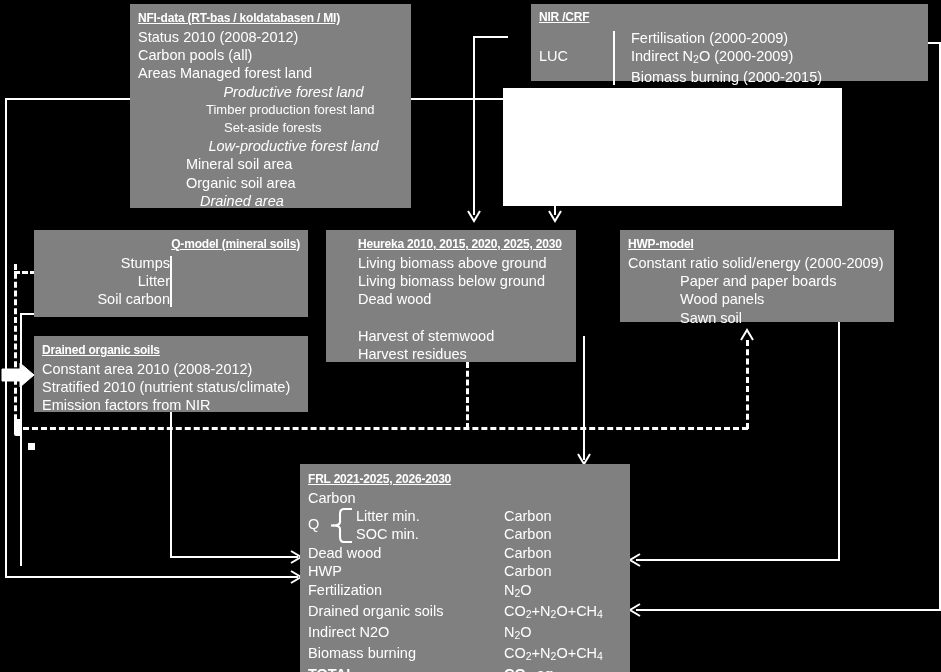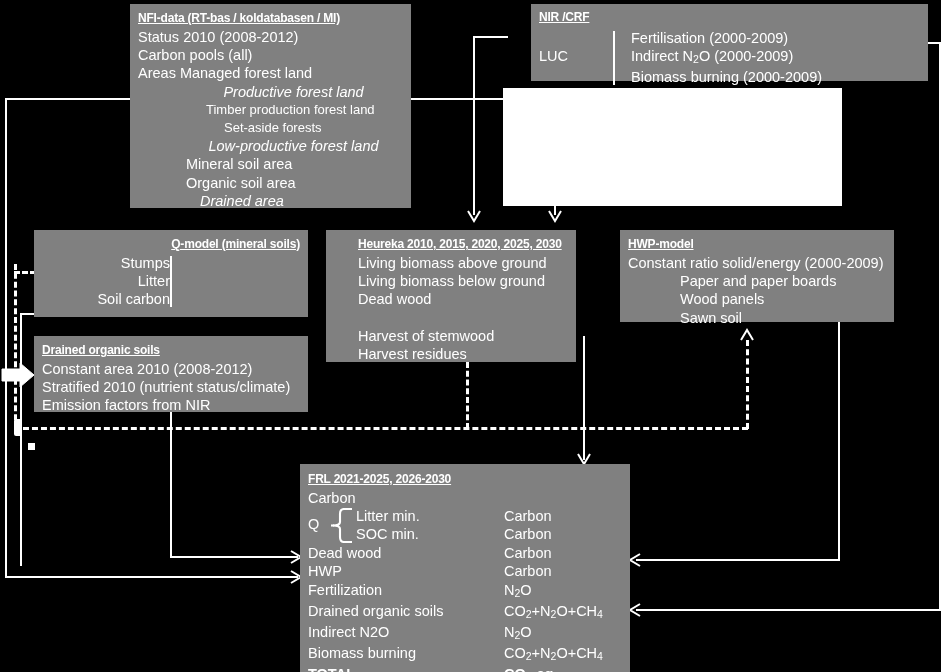--- a/index.html
+++ b/index.html
@@ -168,21 +168,21 @@
   </div>
 
   <div class="box" style="left:503px;top:4px;width:397px;height:77px;padding-top:4px;margin-left:28px;">
     <div class="hd">NIR /CRF</div>
     <div class="nir-body">
       <div class="nir-luc">LUC</div>
       <div class="nir-div"></div>
       <div>
         <div class="row">Fertilisation (2000-2009)</div>
         <div class="row">Indirect N<span class="subn">2</span>O (2000-2009)</div>
-        <div class="row">Biomass burning  (2000-2009)</div>
+        <div class="row">Biomass burning  (2000-2015)</div>
       </div>
     </div>
   </div>
 
   <div class="whitebox" style="left:503px;top:88px;width:339px;height:118px;"></div>
 
   <div class="box" style="left:34px;top:230px;width:274px;height:87px;text-align:right;">
     <div class="hd">Q-model (mineral soils)</div>
     <div class="twocol">
       <div class="cL">

